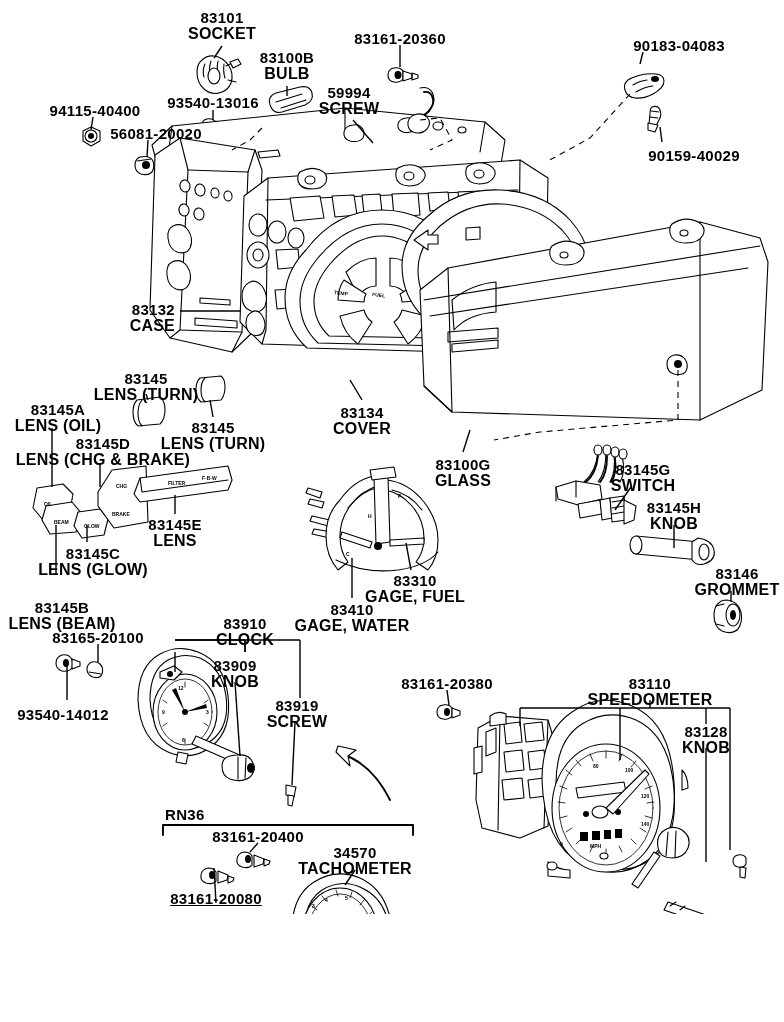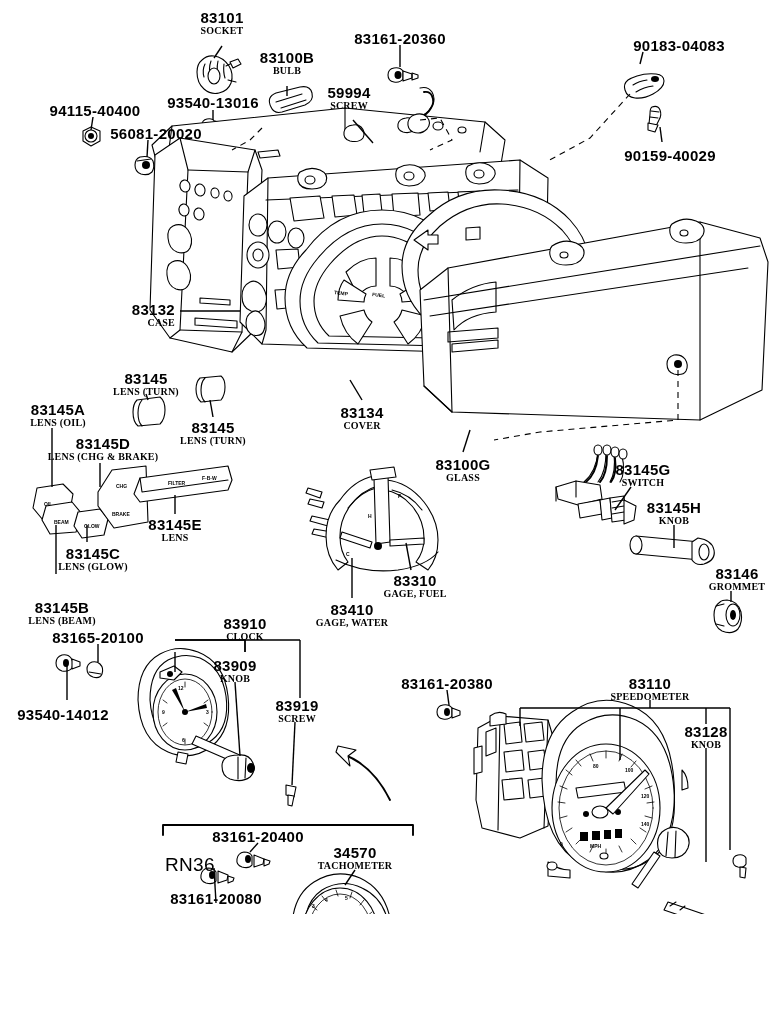--- a/index.html
+++ b/index.html
@@ -29,35 +29,33 @@
     line-height: 1.0;
   }
   .lbl .num {
     display: block;
     font-size: 15px;
     font-weight: bold;
     letter-spacing: 0.3px;
   }
   .lbl .desc {
     display: block;
-    font-size: 10px;
+    font-size: 16px;
     font-weight: bold;
     letter-spacing: 0.2px;
     margin-top: 1px;
-    font-family: Liberation Serif, serif;
   }
   .lbl.ctr { text-align: center; transform: translateX(-50%); }
   .lbl.rgt { text-align: right; transform: translateX(-100%); }
   .grp {
     position: absolute;
-    font-size: 19px;
-    font-weight: normal;
+    font-size: 15px;
+    font-weight: bold;
     letter-spacing: 0.3px;
     white-space: nowrap;
-    margin-top: 48px;
   }
   .wm {
     position: absolute;
     font-family: "Liberation Mono", monospace;
     font-size: 14px;
     font-weight: bold;
     letter-spacing: 0.5px;
     white-space: nowrap;
   }
 </style>
@@ -573,21 +571,21 @@
       <div class="lbl ctr" style="left: 349px; top: 85px;">
         <span class="num">59994</span>
         <span class="desc">SCREW</span>
       </div>
       <div class="lbl ctr" style="left: 400px; top: 31px;">
         <span class="num">83161-20360</span>
       </div>
       <div class="lbl ctr" style="left: 643px; top: 38px; margin-left: 36px;">
         <span class="num">90183-04083</span>
       </div>
-      <div class="lbl ctr" style="left: 670px; top: 148px; text-align: right;">
+      <div class="lbl ctr" style="left: 694px; top: 148px; text-align: right;">
         <span class="num">90159-40029</span>
       </div>
       <div class="lbl ctr" style="left: 95px; top: 103px;">
         <span class="num">94115-40400</span>
       </div>
       <div class="lbl ctr" style="left: 213px; top: 95px;">
         <span class="num">93540-13016</span>
       </div>
       <div class="lbl ctr" style="left: 156px; top: 126px;">
         <span class="num">56081-20020</span>
@@ -681,21 +679,21 @@
         <span class="num">83128</span>
         <span class="desc">KNOB</span>
       </div>
       <div class="lbl ctr" style="left: 258px; top: 829px;">
         <span class="num">83161-20400</span>
       </div>
       <div class="lbl ctr" style="left: 355px; top: 845px;">
         <span class="num">34570</span>
         <span class="desc">TACHOMETER</span>
       </div>
-      <div class="lbl ctr" style="left: 216px; top: 891px;">
+      <div class="lbl ctr" style="left: 216px; top: 891px; text-decoration: underline;">
         <span class="num">83161-20080</span>
       </div>
     </div>
 
   <div class="grp" id="group-label" style="left: 165px; top: 806px;">RN36</div>
 
   <div class="wm" id="watermark" style="left: 706px; top: 969px;">ME 7258-G</div>
 
 </div>
 

